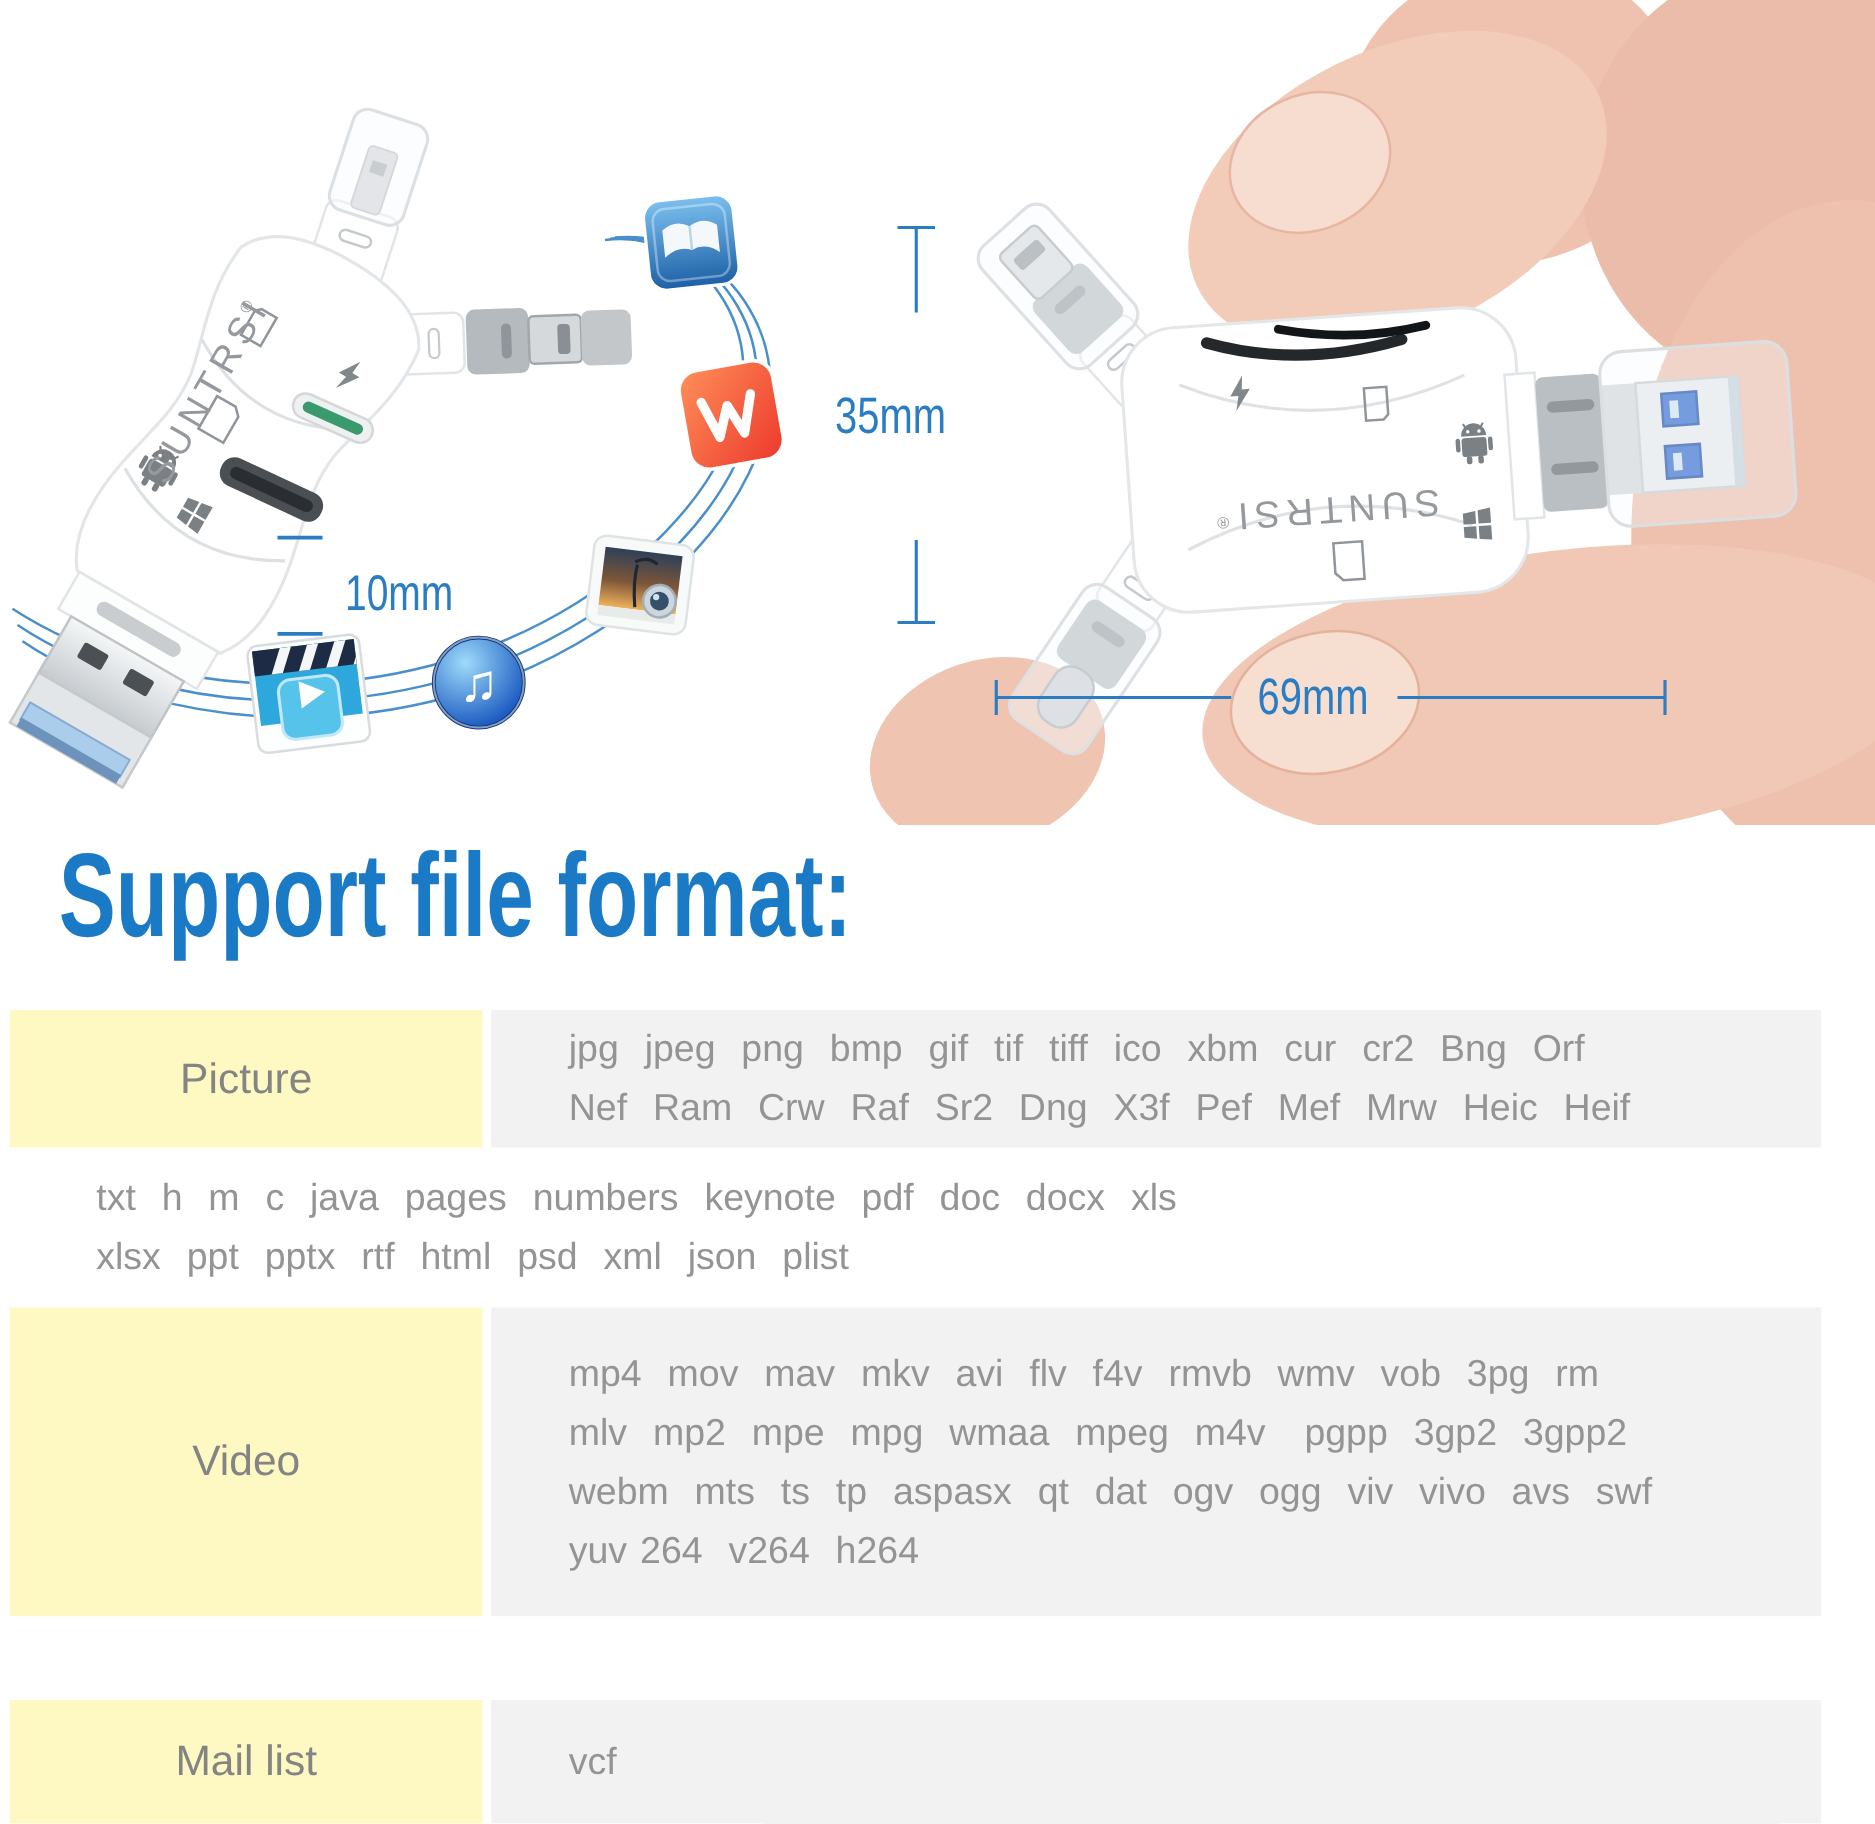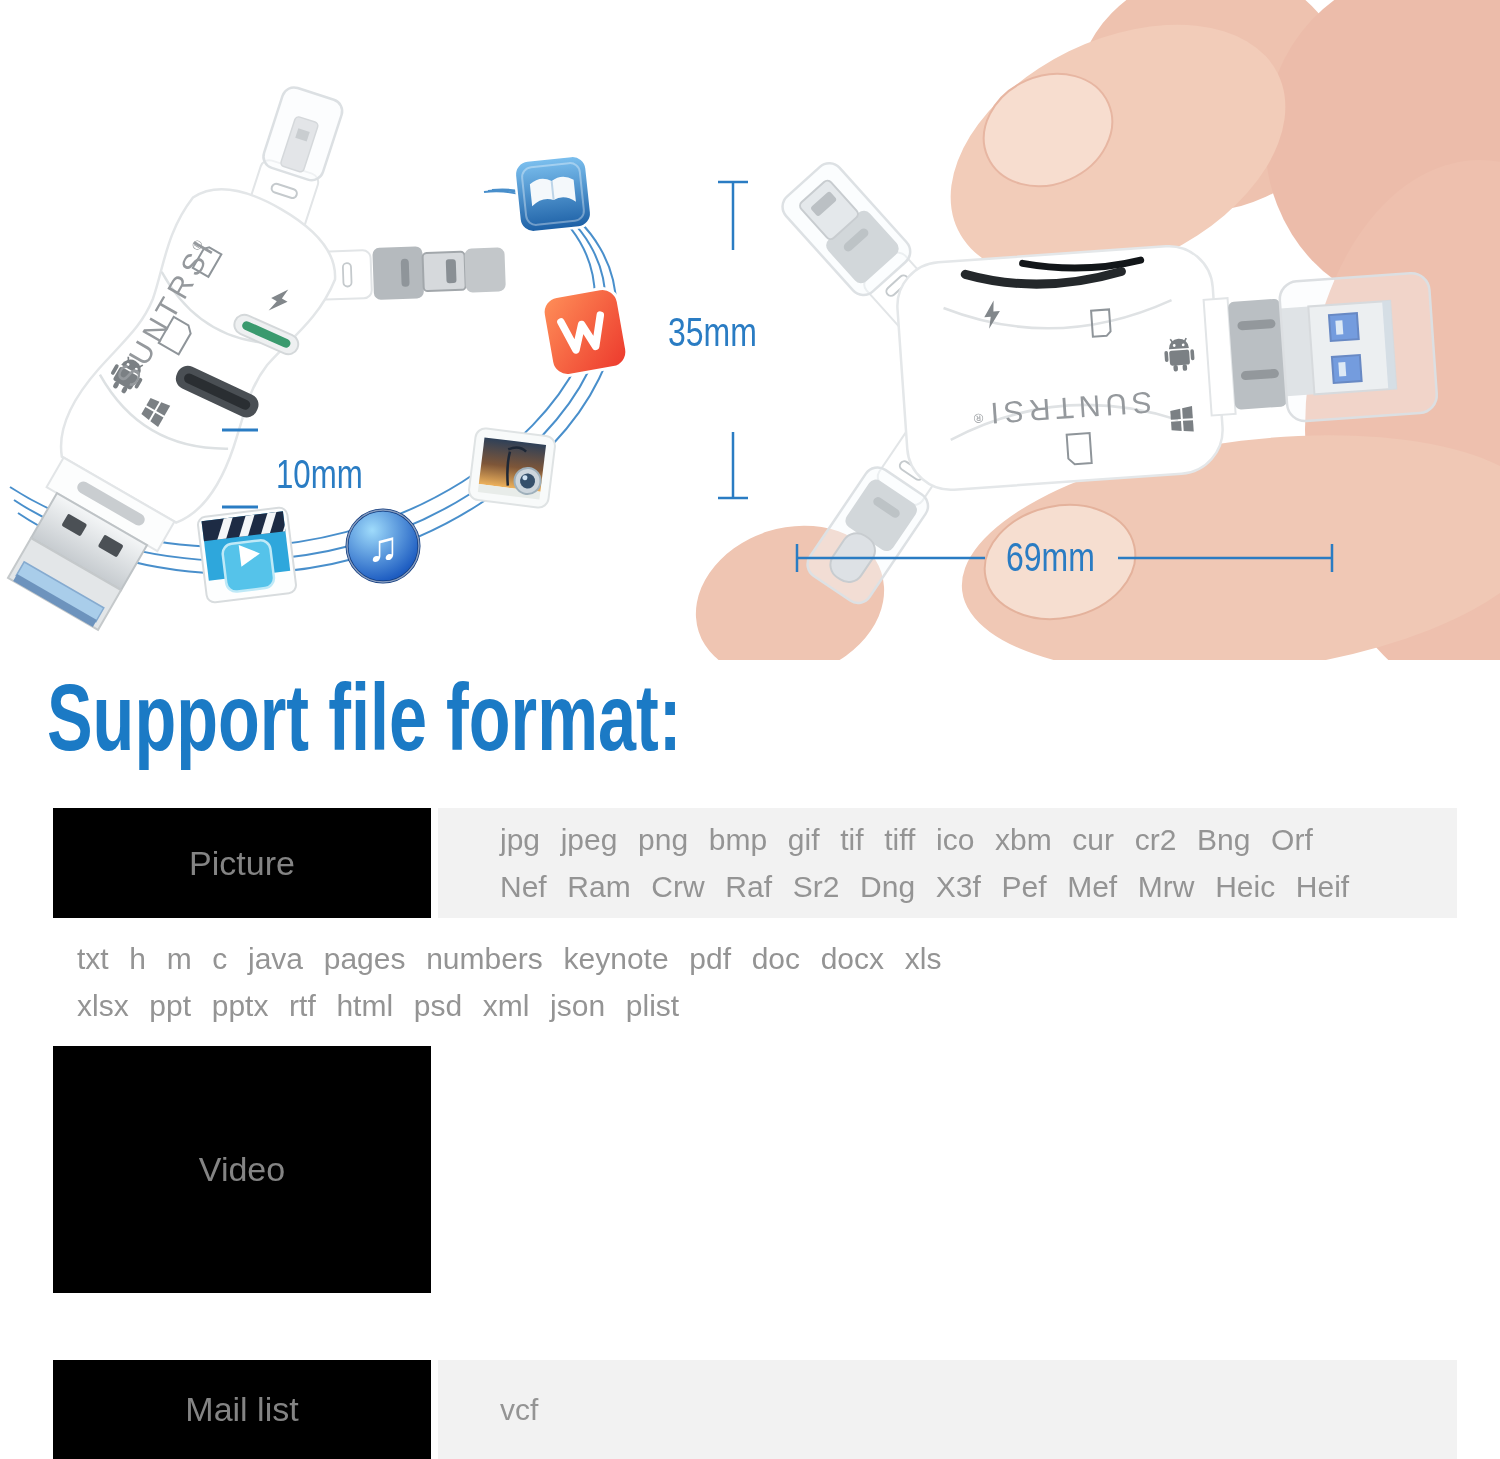--- a/index.html
+++ b/index.html
@@ -8,21 +8,21 @@
   #hero{position:absolute;left:0;top:0;width:1500px;height:660px;}
   #section-title{position:absolute;left:47px;top:668px;font-size:95px;font-weight:bold;
                  color:#1b7ac5;line-height:1.05;transform:scaleX(0.72);transform-origin:left top;
                  white-space:nowrap;}
   .t-row{position:absolute;left:8px;width:1449px;display:flex;align-items:center;}
   .t-label{width:378px;display:flex;align-items:center;justify-content:center;height:100%;
            font-size:34px;color:#848484;}
   .t-gap{width:7px;height:100%;}
   .t-value{flex:1;height:100%;display:flex;align-items:center;padding-left:62px;box-sizing:border-box;}
   .fmt{font-size:30px;line-height:47px;color:#949494;white-space:pre-wrap;word-spacing:2px;}
-  .t-row.shaded .t-label{background:#000000;margin-left:45px;}
+  .t-row.shaded .t-label{background:#fef9c3;}
   .t-row.shaded .t-value{background:#f2f2f2;}
   text{font-family:"Liberation Sans",sans-serif;}
 </style>
 </head>
 <body>
 
 <div id="stage">
 
   <svg id="hero" viewBox="0 0 1500 660" width="1500" height="660">
     <defs>
@@ -276,20 +276,26 @@
     <div class="t-row" style="top:918px;height:128px;">
       <div class="t-gap"></div>
       <div class="t-value">
           <div class="fmt">txt  h  m  c  java  pages  numbers  keynote  pdf  doc  docx  xls
 xlsx  ppt  pptx  rtf  html  psd  xml  json  plist</div>
         </div>
     </div>
     <div class="t-row shaded" style="top:1046px;height:247px;">
       <div class="t-label">Video</div>
       <div class="t-gap"></div>
+      <div class="t-value">
+          <div class="fmt">mp4  mov  mav  mkv  avi  flv  f4v  rmvb  wmv  vob  3pg  rm
+mlv  mp2  mpe  mpg  wmaa  mpeg  m4v   pgpp  3gp2  3gpp2
+webm  mts  ts  tp  aspasx  qt  dat  ogv  ogg  viv  vivo  avs  swf
+yuv 264  v264  h264</div>
+        </div>
     </div>
     <div class="t-row" style="top:1293px;height:67px;">
       <div class="t-gap"></div>
     </div>
     <div class="t-row shaded" style="top:1360px;height:99px;">
       <div class="t-label">Mail list</div>
       <div class="t-gap"></div>
       <div class="t-value">
           <div class="fmt">vcf</div>
         </div>

